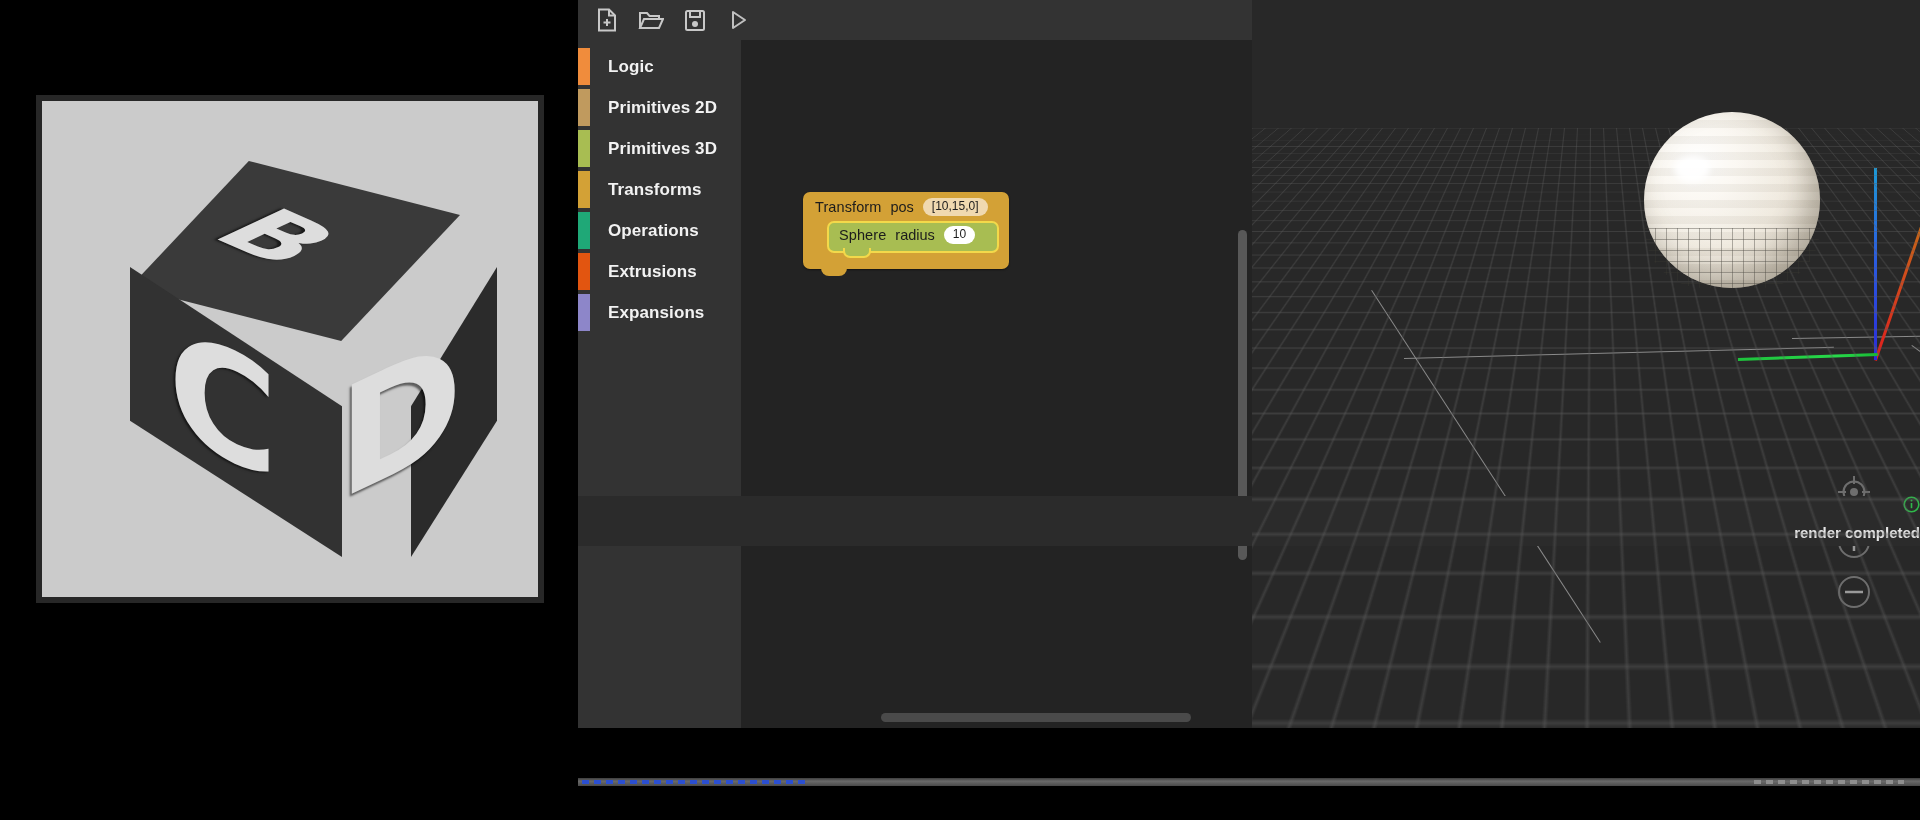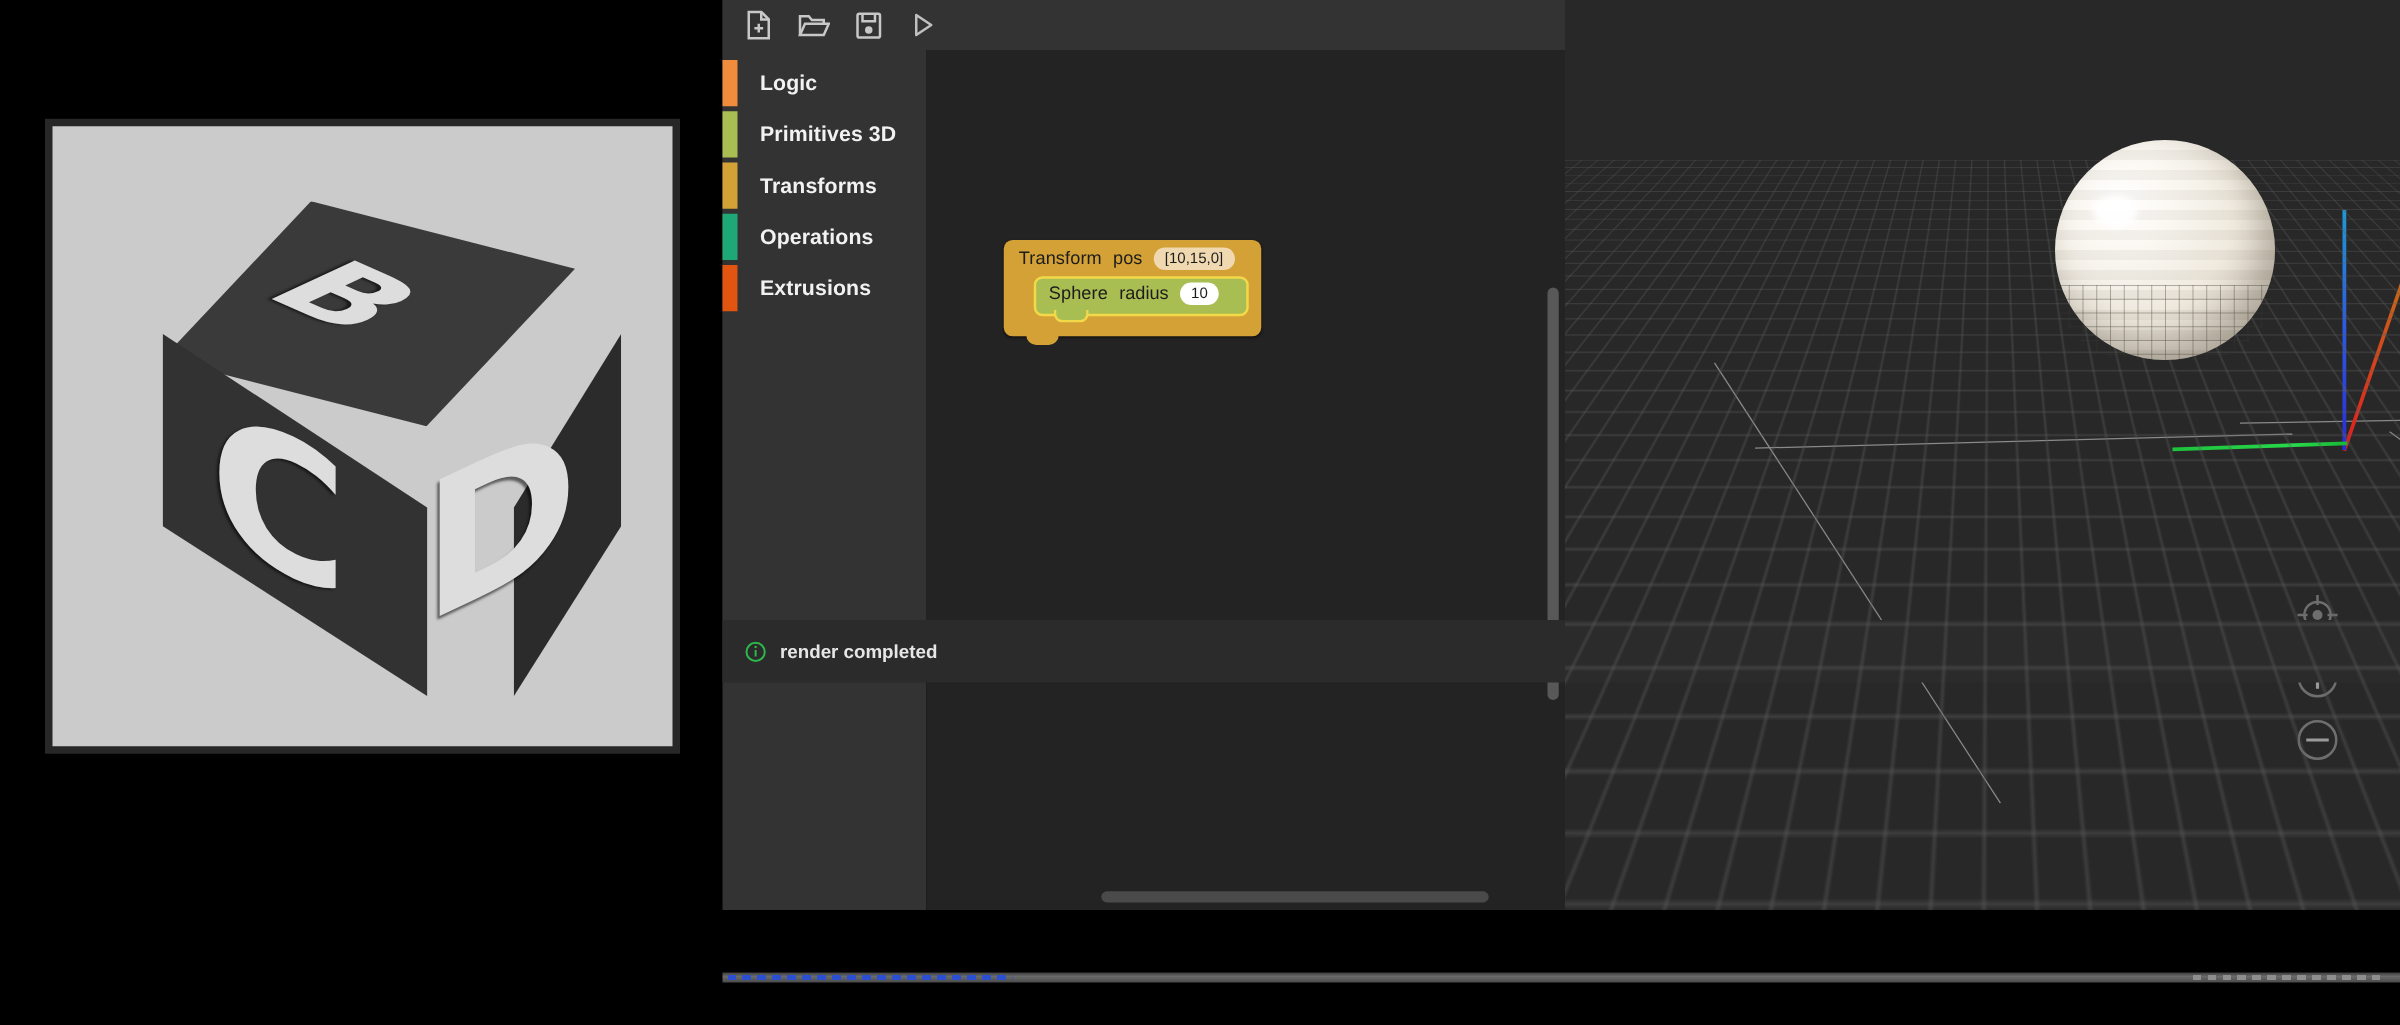--- a/index.html
+++ b/index.html
@@ -251,21 +251,21 @@
     position: absolute; right: 48px; bottom: 118px;
     display: flex; flex-direction: column; gap: 14px; align-items: center;
   }
   .vp-btn { width: 36px; height: 36px; cursor: pointer; }
 
   
   .statusbar {
     position: absolute; left: 0; bottom: 0;
     width: 1342px; height: 50px;
     background: #2b2b2b;
-    display: flex; align-items: center; padding-left: 18px; gap: 11px;
+    display: flex; align-items: flex-end; padding-left: 18px; gap: 11px; flex-direction: column;
   }
   .status-text { color: #e6e6e6; font-size: 15px; font-weight: 700; }
 
   
   .os-strip {
     position: absolute; left: 578px; top: 778px;
     width: 1342px; height: 8px;
     background: linear-gradient(to bottom, #3d3d3d, #6a6a6a 40%, #4a4a4a);
   }
   .os-dashes {
@@ -326,34 +326,42 @@
         </svg>
       </div>
     </div>
 
     <div class="sidebar">
       <div class="cat">
         <div class="cat-swatch" style="background:#f08c3c"></div>
         <div class="cat-label">Logic</div>
       </div>
       <div class="cat">
+        <div class="cat-swatch" style="background:#c09a5e"></div>
+        <div class="cat-label">Primitives 2D</div>
+      </div>
+      <div class="cat">
         <div class="cat-swatch" style="background:#a8bd52"></div>
         <div class="cat-label">Primitives 3D</div>
       </div>
       <div class="cat">
         <div class="cat-swatch" style="background:#d3a136"></div>
         <div class="cat-label">Transforms</div>
       </div>
       <div class="cat">
         <div class="cat-swatch" style="background:#1fa877"></div>
         <div class="cat-label">Operations</div>
       </div>
       <div class="cat">
         <div class="cat-swatch" style="background:#e25510"></div>
         <div class="cat-label">Extrusions</div>
+      </div>
+      <div class="cat">
+        <div class="cat-swatch" style="background:#8d86c9"></div>
+        <div class="cat-label">Expansions</div>
       </div>
     </div>
 
     <div class="canvas">
 
       <div class="block-transform">
         <div class="block-row">
           <span class="block-title">Transform</span>
           <span class="field-label">pos</span>
           <span class="field-val field-tan">[10,15,0]</span>

